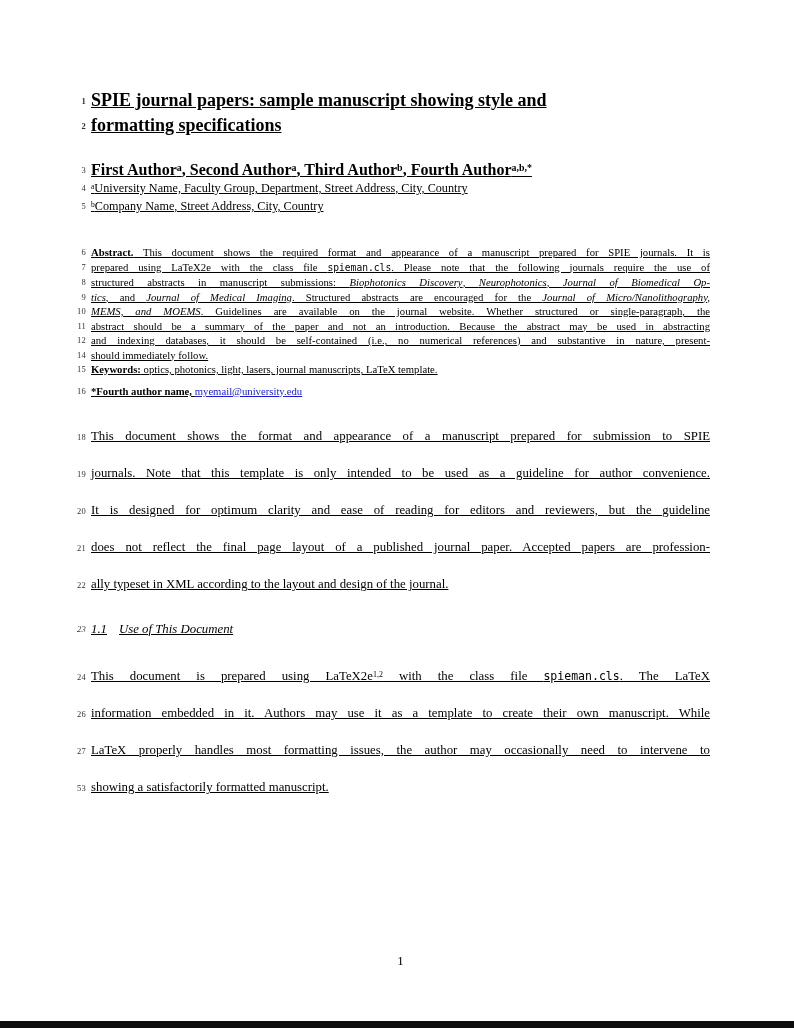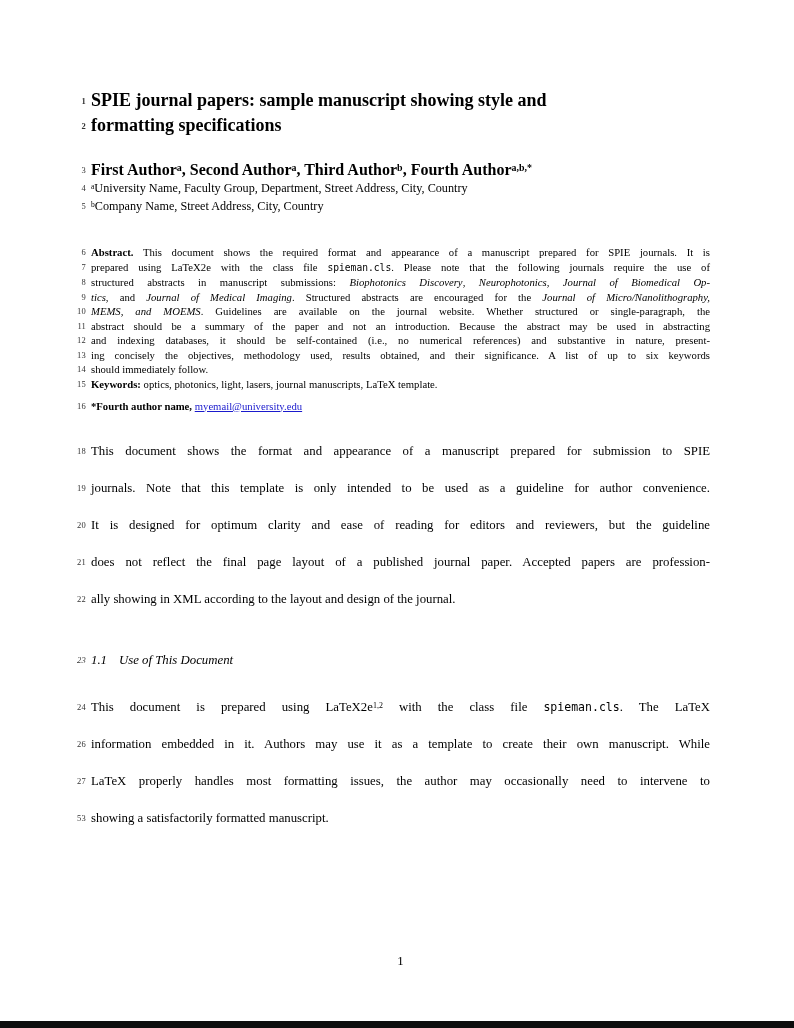--- a/index.html
+++ b/index.html
@@ -10,39 +10,39 @@
     background:#ffffff; color:#000000; overflow:hidden;
   }
   .content { position:absolute; left:91px; top:0; width:619px; }
   .blk { position:relative; }
   .line { position:relative; }
   .ln {
     position:absolute; left:-21px; top:50%; transform:translateY(-50%);
     width:16px; text-align:right; font-size:8.5px; color:#333333;
     line-height:1; letter-spacing:0.2px;
   }
-  .lt { display:block; text-align:left; }
+  .lt { display:block; text-align:left;text-decoration:underline; }
   .j .lt { text-align:justify; text-align-last:justify; }
   .s-b { font-weight:bold; }
   .s-i { font-style:italic; }
   .s-m { font-family:"DejaVu Sans Mono","Liberation Mono",monospace; font-size:0.9em; }
   .s-sup { font-size:0.62em; vertical-align:0.38em; line-height:0; }
   .s-gap { margin-left:12px; }
   a { text-decoration:underline; color:#1a1acd; }
 
   .blk-title    { padding-top:88px; font-size:18px; font-weight:bold; line-height:25px; }
   .blk-authors  { margin-top:23px; line-height:18px; font-size:12.2px; }
   .c-authors    { font-size:16px; }
   .blk-abstract { margin-top:30px; font-size:10.7px; line-height:14.5px; }
   .blk-keywords { font-size:10.7px; line-height:14px; }
   .blk-footnote { margin-top:8px; font-size:10.7px; line-height:14px; }
   .blk-section  { margin-top:40px; font-size:13.4px; font-weight:bold; line-height:20px; }
   .blk-body     { font-size:12.8px; line-height:37px; }
   .blk-intro    { margin-top:20px; }
-  .blk-subsection { margin-top:32px; font-size:12.8px; font-style:italic; line-height:20px; }
+  .blk-subsection { margin-top:16px; font-size:12.8px; font-style:italic; line-height:20px; }
   .blk-use      { margin-top:19px; }
 
   .page-number-wrap {
     position:absolute; top:954px; left:91px; width:619px;
     text-align:center; font-size:12.8px; color:#000;
   }
   .page-edge {
     position:absolute; left:0; right:0; bottom:0; height:7px; background:#0d0d0d;
   }
 </style>
@@ -97,24 +97,20 @@
           <span class="lt"><span class="s-i">MEMS, and MOEMS</span><span>. Guidelines are available on the journal website. Whether structured or single-paragraph, the</span></span>
         </div>
         <div class="line j">
           <span class="ln">11</span>
           <span class="lt"><span>abstract should be a summary of the paper and not an introduction. Because the abstract may be used in abstracting</span></span>
         </div>
         <div class="line j">
           <span class="ln">12</span>
           <span class="lt"><span>and indexing databases, it should be self-contained (i.e., no numerical references) and substantive in nature, present-</span></span>
         </div>
-        <div class="line j">
-          <span class="ln">13</span>
-          <span class="lt"><span>ing concisely the objectives, methodology used, results obtained, and their significance. A list of up to six keywords</span></span>
-        </div>
         <div class="line">
           <span class="ln">14</span>
           <span class="lt"><span>should immediately follow.</span></span>
         </div>
       </div>
       <div class="blk blk-keywords">
         <div class="line">
           <span class="ln">15</span>
           <span class="lt"><span class="s-b">Keywords:</span><span> optics, photonics, light, lasers, journal manuscripts, LaTeX template.</span></span>
         </div>
@@ -137,21 +133,21 @@
         <div class="line j">
           <span class="ln">20</span>
           <span class="lt"><span>It is designed for optimum clarity and ease of reading for editors and reviewers, but the guideline</span></span>
         </div>
         <div class="line j">
           <span class="ln">21</span>
           <span class="lt"><span>does not reflect the final page layout of a published journal paper. Accepted papers are profession-</span></span>
         </div>
         <div class="line">
           <span class="ln">22</span>
-          <span class="lt"><span>ally showing in XML according to the layout and design of the journal.</span></span>
+          <span class="lt"><span>ally typeset in XML according to the layout and design of the journal.</span></span>
         </div>
       </div>
       <div class="blk blk-subsection">
         <div class="line">
           <span class="ln">23</span>
           <span class="lt"><span class="s-i">1.1</span><span class="s-i s-gap">Use of This Document</span></span>
         </div>
       </div>
       <div class="blk blk-body blk-use">
         <div class="line j">

